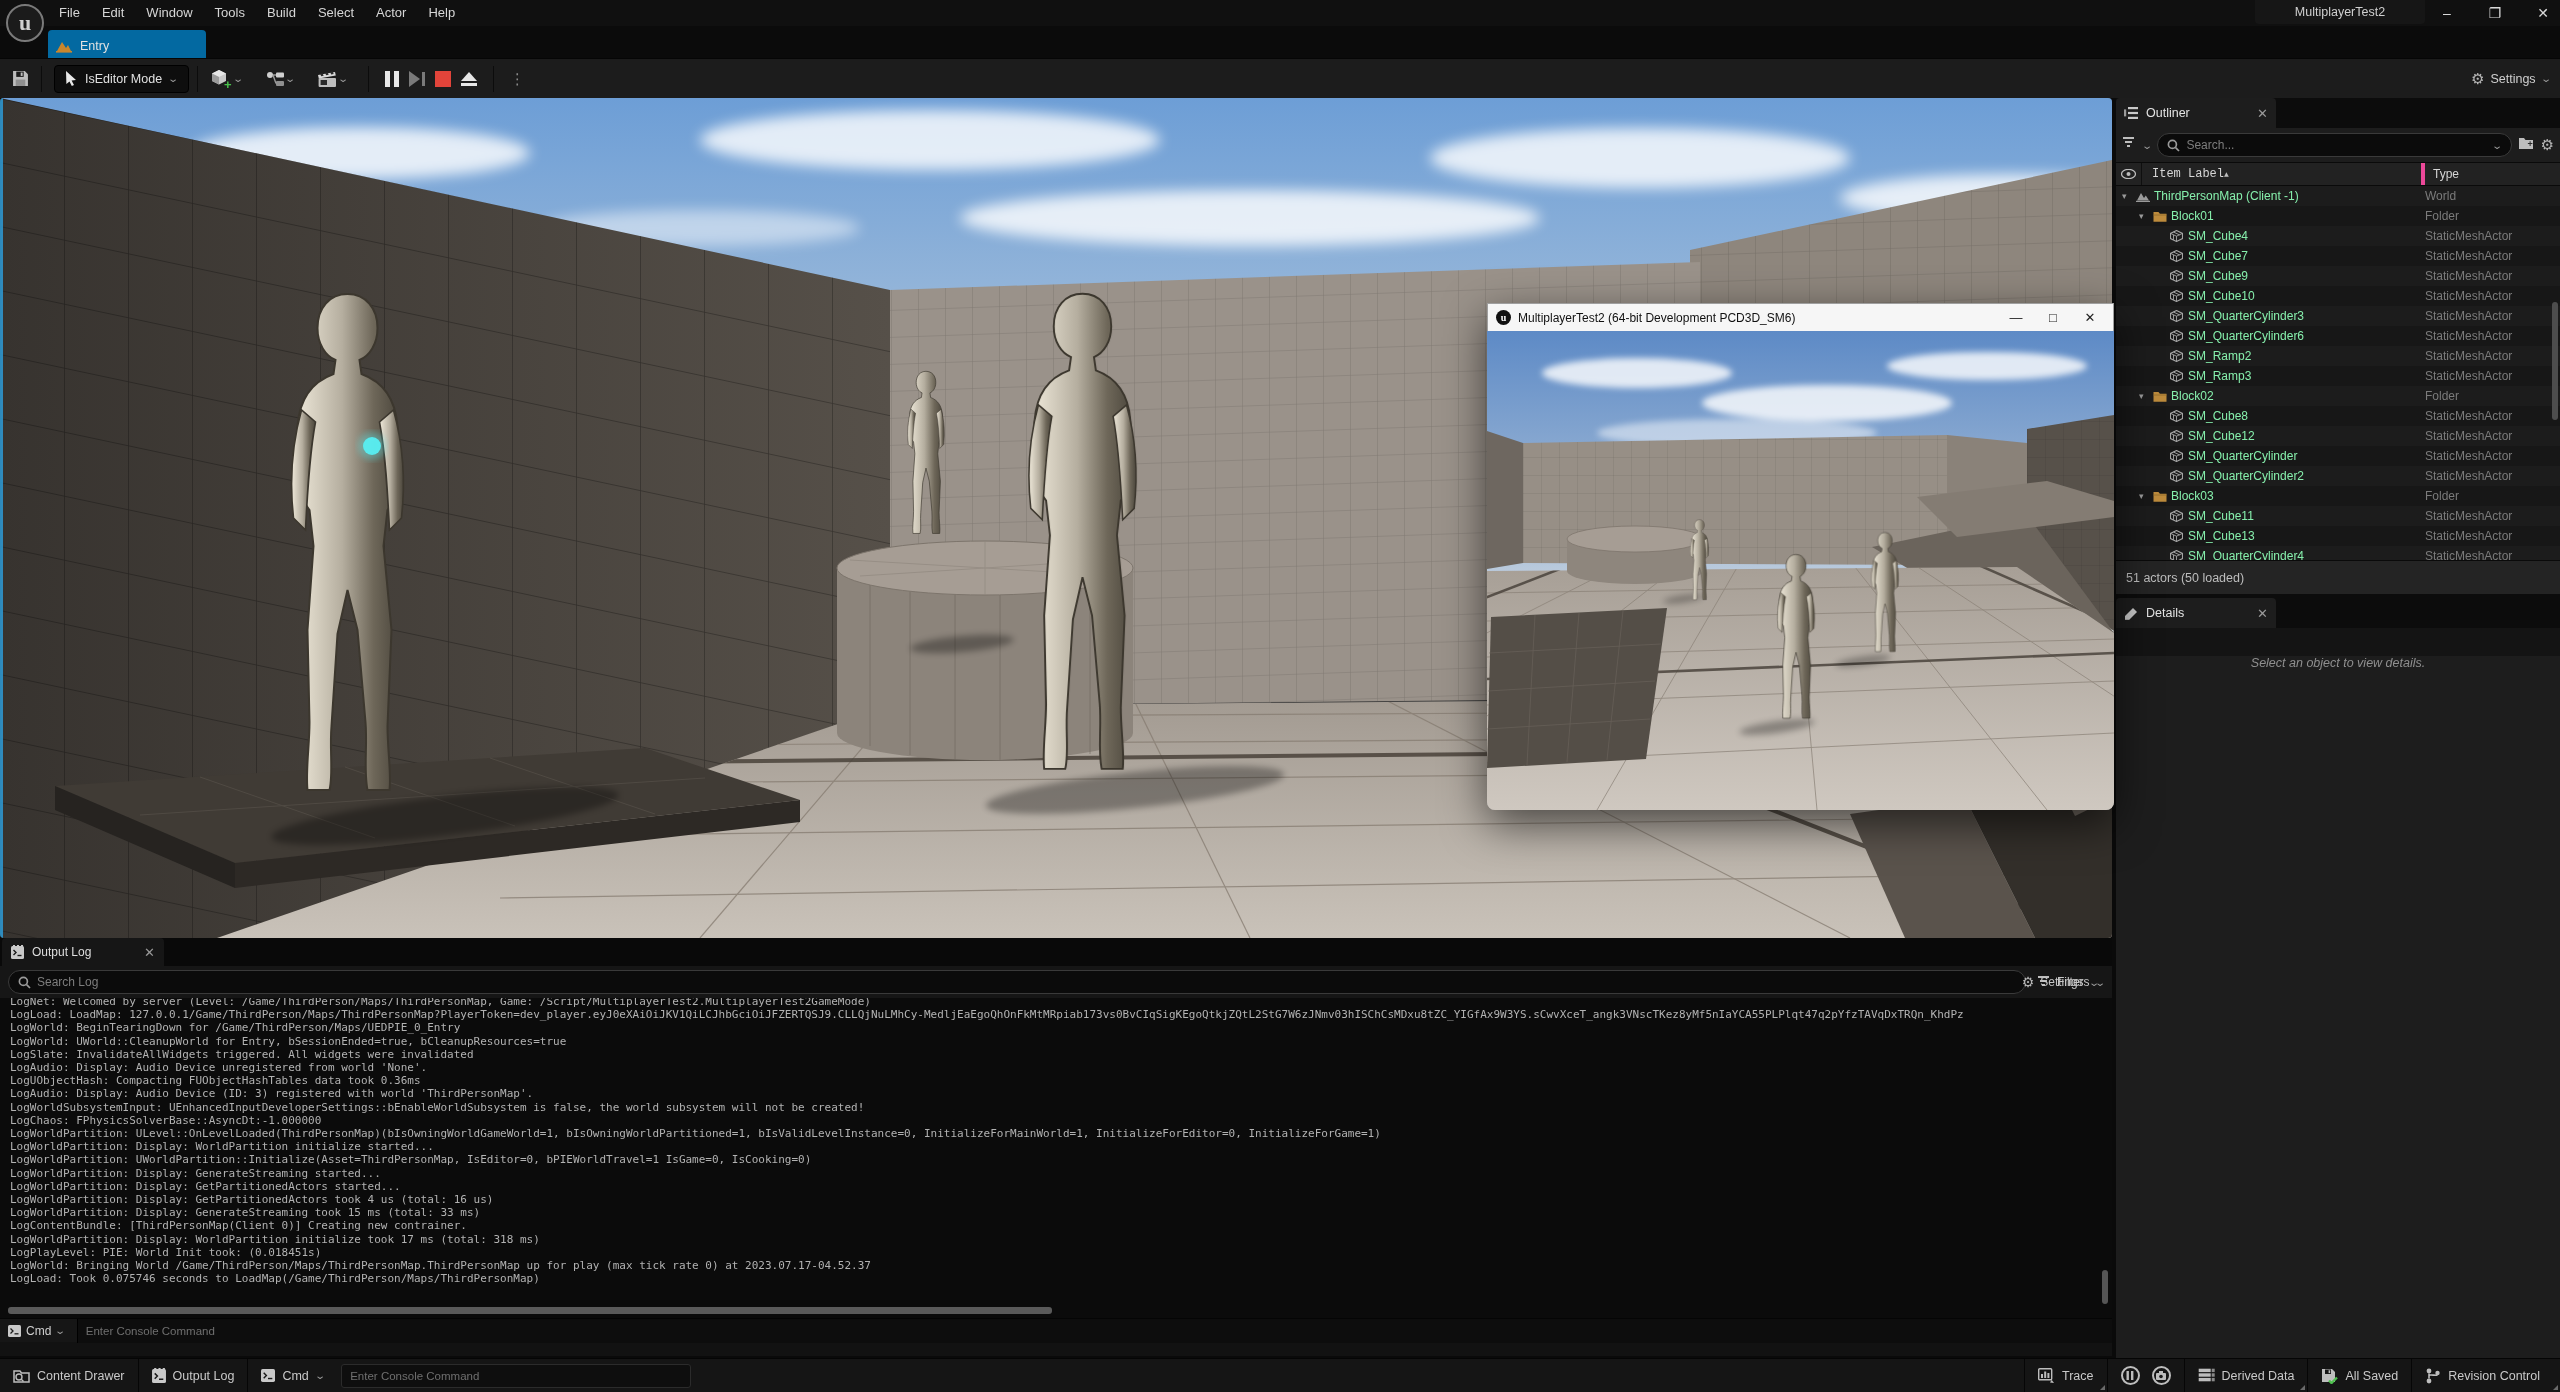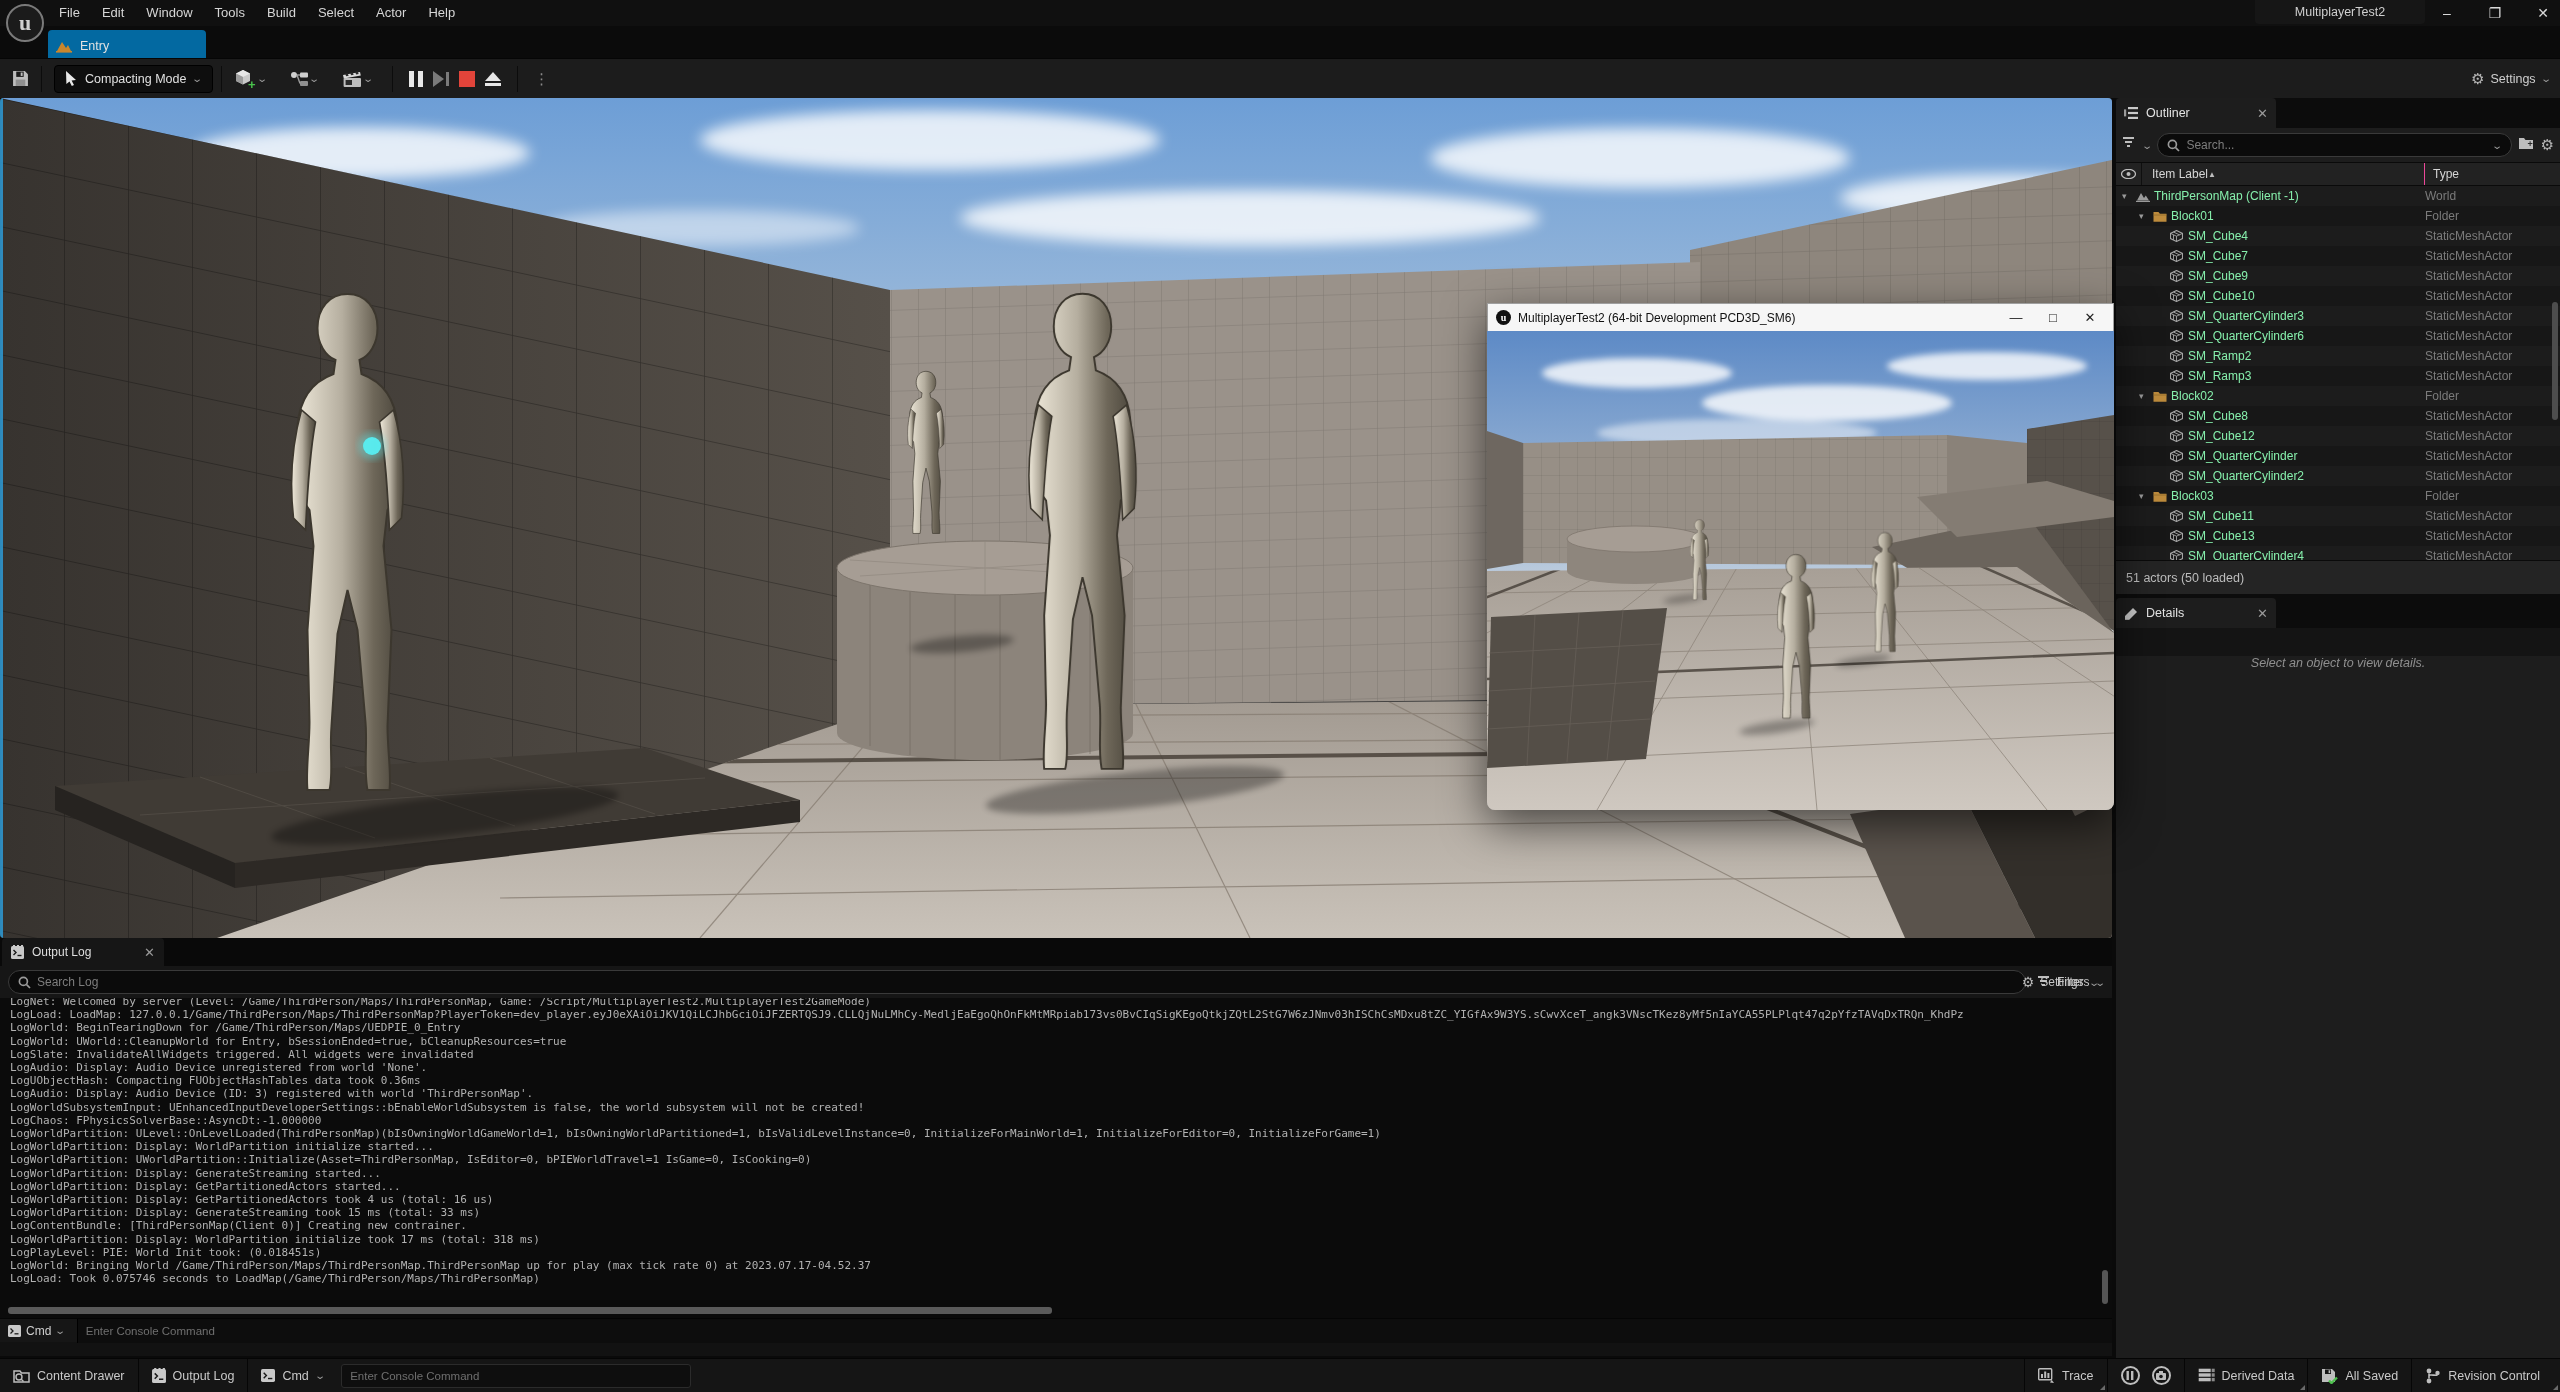--- a/index.html
+++ b/index.html
@@ -73,21 +73,21 @@
   .tab-x { color:#9a9a9a; font-size:13px; }
   #ol-toolbar { height:34px; background:#1d1d1d; display:flex; align-items:center; padding:0 6px; gap:6px; }
   .search-pill { flex:1; display:flex; align-items:center; gap:6px; background:#0b0b0b;
     border:1px solid #3a3a3a; border-radius:13px; height:24px; padding:0 9px; }
   .search-pill input { flex:1; background:transparent; border:none; outline:none; color:#cfcfcf;
     font-size:12px; font-family:"Liberation Sans", sans-serif; }
   .search-pill input::placeholder { color:#7d7d7d; }
   #ol-header { height:24px; background:#222; display:flex; align-items:center; border-top:1px solid #0a0a0a;
     border-bottom:1px solid #0a0a0a; font-size:12px; color:#d6d6d6; }
   #ol-header .c-eye { width:26px; display:flex; justify-content:center; border-right:1px solid #0f0f0f; height:100%; align-items:center; }
-  #ol-header .c-item { flex:1; padding-left:10px; display:flex; align-items:center; gap:0; border-right:1px solid #ec4899; height:100%; }
+  #ol-header .c-item { flex:1; padding-left:10px; display:flex; align-items:center; gap:0; border-right:4px solid #ec4899; height:100%;font-family:Liberation Mono, monospace; }
   #ol-header .c-type { width:135px; padding-left:8px; }
   .sort-arrow { font-size:8px; color:#bdbdbd; }
   #outliner-rows { height:374px; overflow:hidden; position:relative; }
   .ol-row { height:20px; display:flex; align-items:center; font-size:12px; }
   .ol-row:nth-child(odd) { background:#1c1c1c; } .ol-row:nth-child(even) { background:#171717; }
   .ol-left { flex:1; display:flex; align-items:center; overflow:hidden; white-space:nowrap; padding-left:30px; }
   .tri { width:14px; font-size:9px; color:#9a9a9a; flex:none; }
   .ol-ico { width:18px; flex:none; display:flex; align-items:center; }
   .ol-label { color:#86efac; }
   .ol-row.dim .ol-label { color:#86efac; }
@@ -176,21 +176,21 @@
           <rect x="4" y="1.5" width="7" height="5" fill="#1c1c1c"></rect>
           <rect x="8.2" y="2.4" width="1.8" height="3.2" fill="#bdbdbd"></rect>
           <rect x="3.5" y="9" width="9" height="6" fill="#8f8f8f"></rect>
         </svg>
     </div>
     <div class="tb-div"></div>
     <div id="mode-btn">
       <svg width="13" height="15" viewBox="0 0 13 15">
         <path d="M1 0 L11 9 L6.6 9.6 L9 14 L6.8 15 L4.5 10.4 L1.4 13 Z" fill="#e8e8e8"></path>
         </svg>
-      <span class="lbl">Compacting Mode</span>
+      <span class="lbl">IsEditor Mode</span>
       <span class="chev">⌄</span>
     </div>
     <div class="tb-div"></div>
     <div class="tb-icon">
       <svg width="24" height="22" viewBox="0 0 24 22">
         <path d="M9 2 L16 5.5 V13 L9 16.5 L2 13 V5.5 Z" fill="#c9c9c9"></path>
         <path d="M9 2 L16 5.5 L9 9 L2 5.5 Z" fill="#e6e6e6"></path>
         <path d="M9 9 V16.5 L2 13 V5.5 Z" fill="#9b9b9b"></path>
         <text x="14" y="21" font-size="13" font-weight="bold" fill="#49c24c">+</text>
         </svg>

